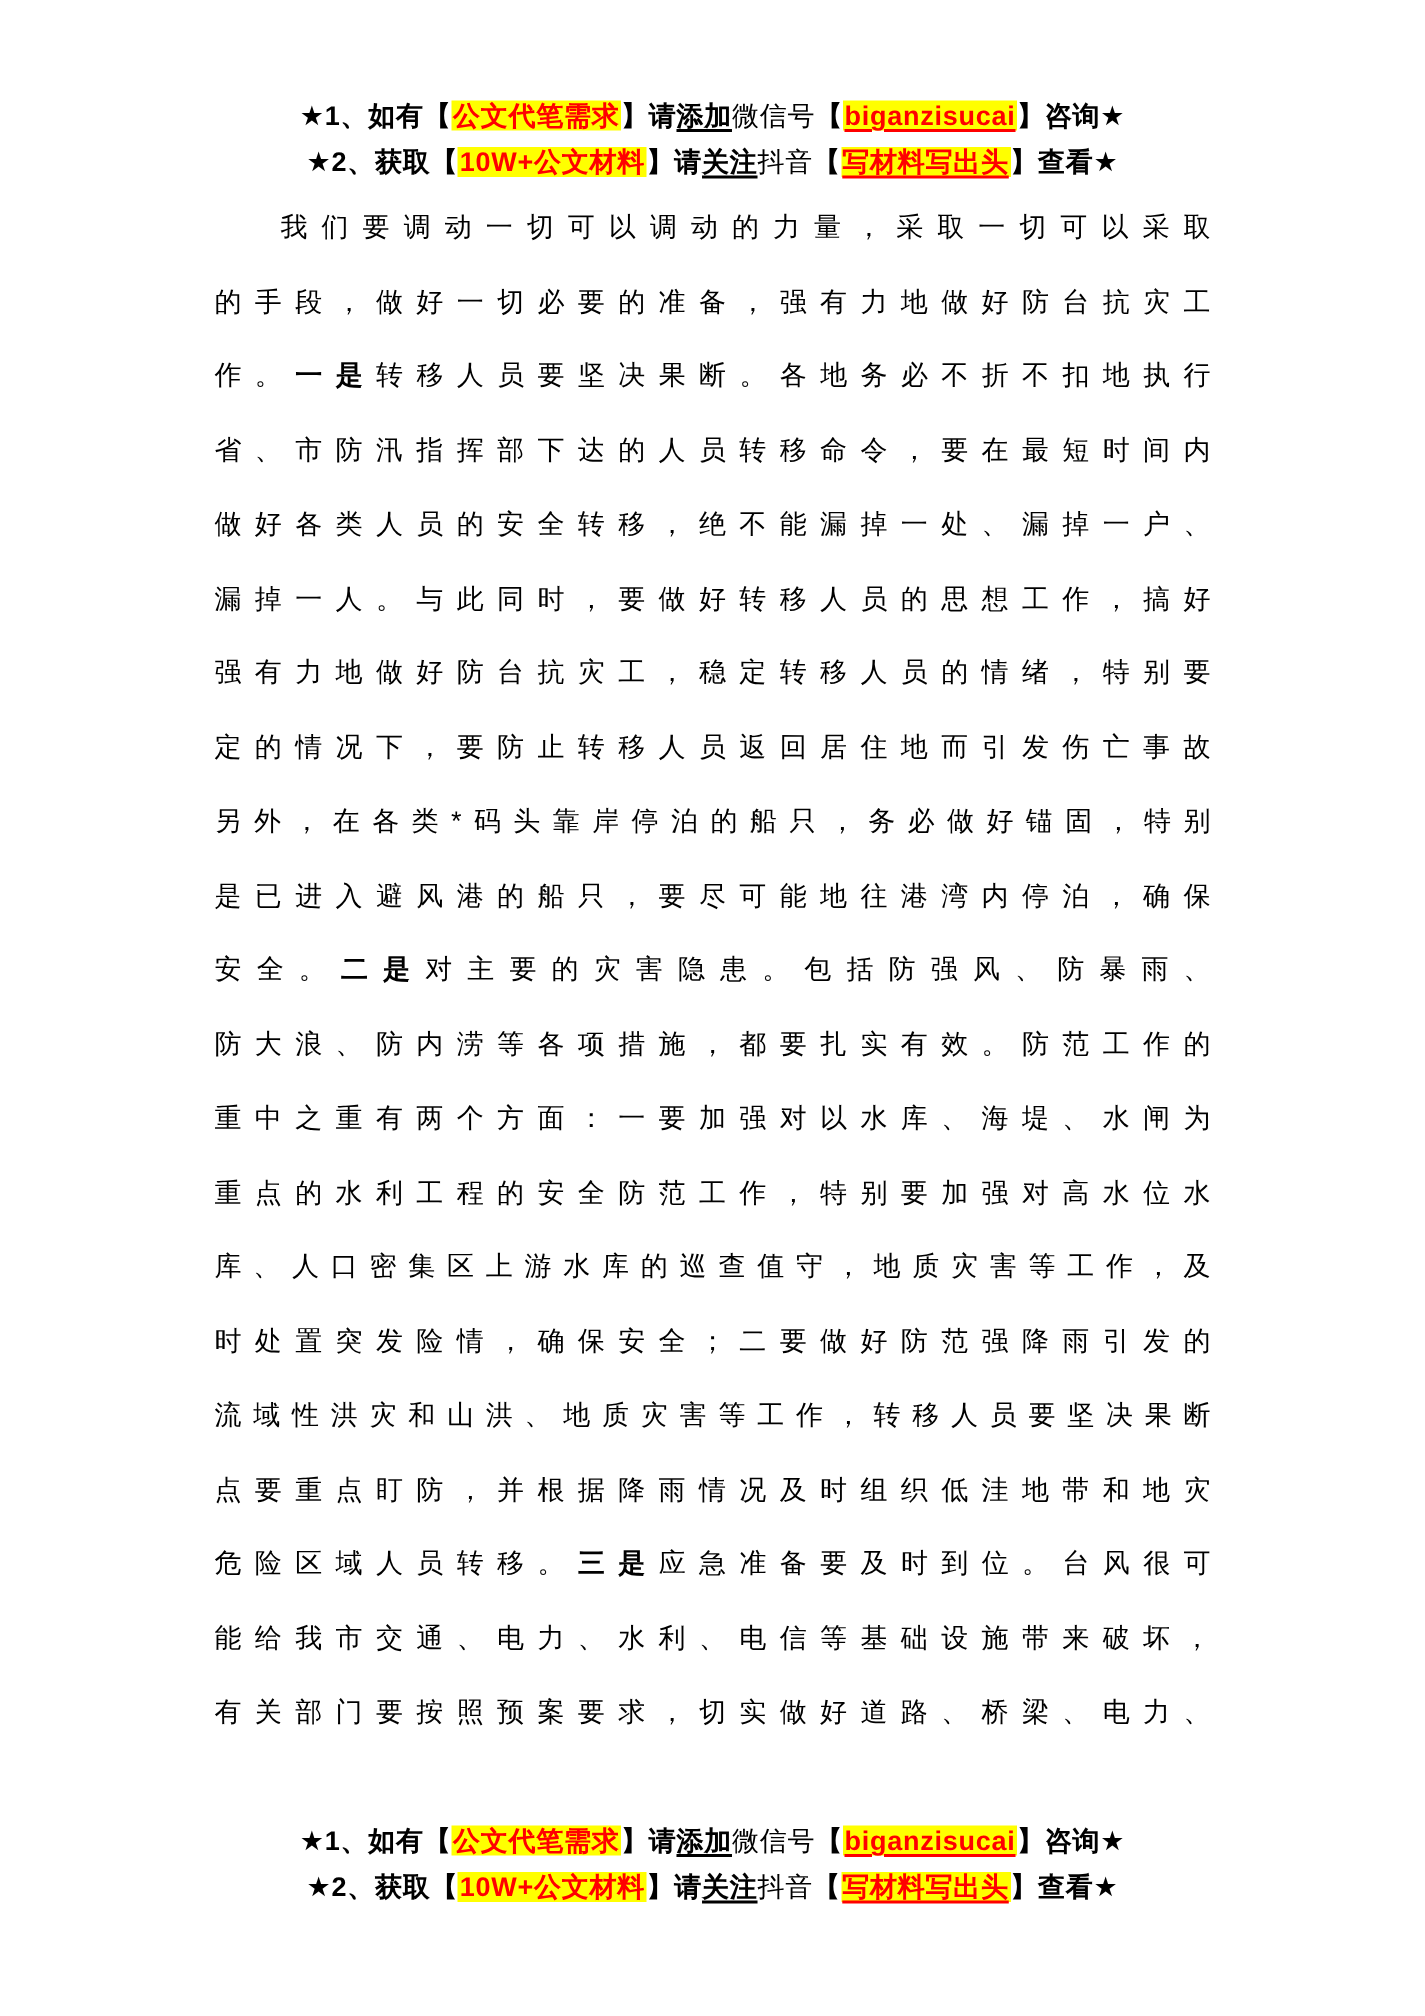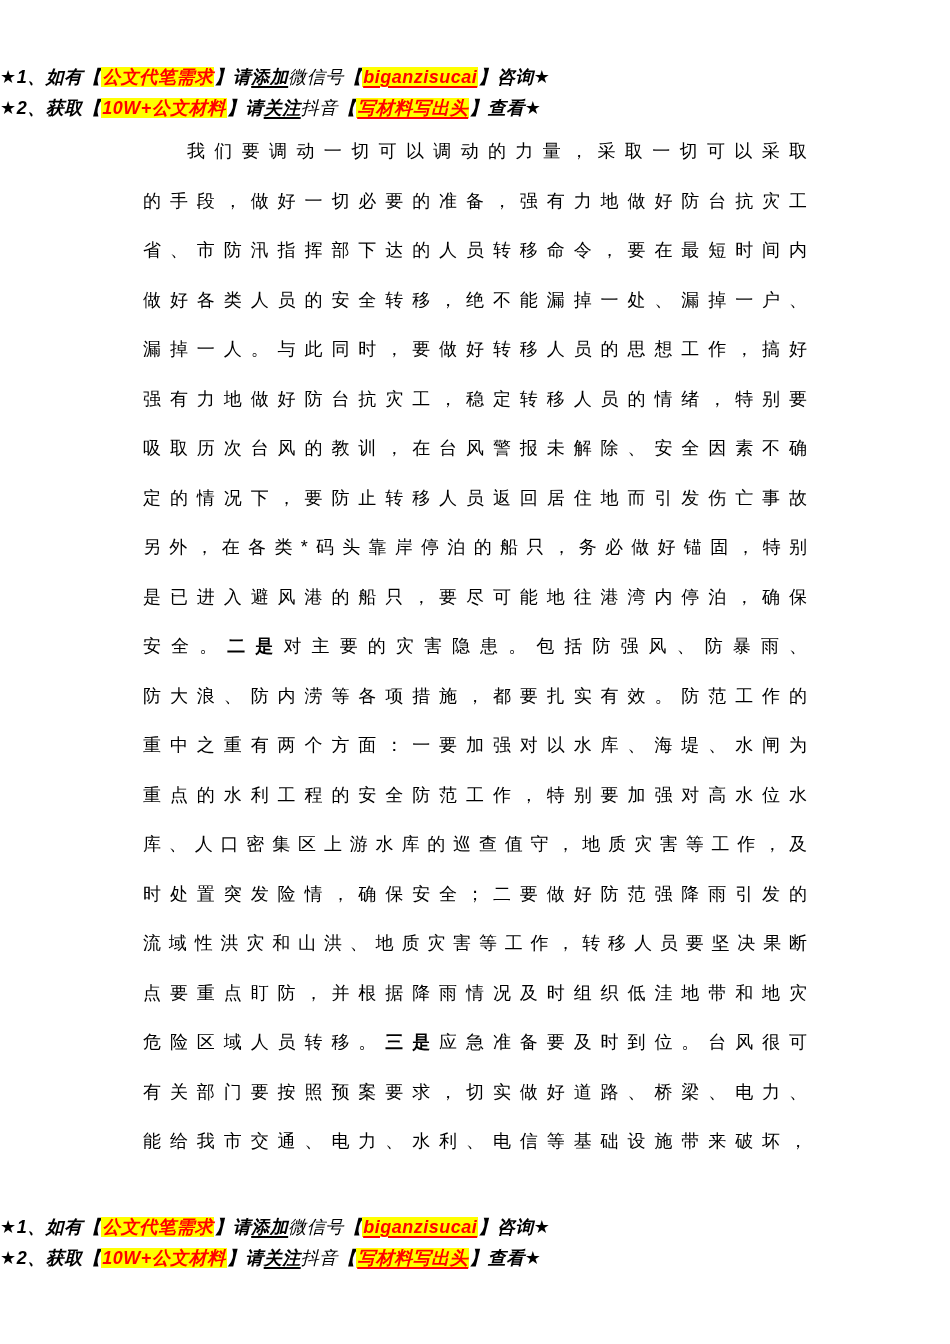--- a/index.html
+++ b/index.html
@@ -13,27 +13,26 @@
     position:relative;
     width:950px;height:1344px;
     background:var(--paper);
     font-family:"Liberation Sans","DejaVu Sans",sans-serif;
     color:var(--ink);
     overflow:hidden;
   }
   
   .promo{
     position:absolute;left:0;right:0;
-    text-align:left;
+    text-align:center;
     font-size:18px;
     line-height:31px;
     font-weight:700;
     color:var(--ink);
     letter-spacing:0.5px;
-    font-style:italic;
   }
   .promo-header{top:62px;}
   .promo-footer{top:1212px;}
   .pb{font-weight:700;}
   .pr{font-weight:400;}
   .pu{text-decoration:underline;text-decoration-thickness:2px;text-underline-offset:3px;}
   .phl{color:var(--red);background:var(--hl);padding:0 1px;}
   
   .body-text{
     position:absolute;
@@ -55,37 +54,37 @@
 <body>
 
 <div class="page">
   <div class="promo promo-header" id="promo-header">
       <div><span class="pb">★1、如有【</span><span class="pb phl">公文代笔需求</span><span class="pb">】请</span><span class="pb pu">添加</span><span class="pr">微信号</span><span class="pb">【</span><span class="pb phl pu">biganzisucai</span><span class="pb">】咨询★</span></div>
       <div><span class="pb">★2、获取【</span><span class="pb phl">10W+公文材料</span><span class="pb">】请</span><span class="pb pu">关注</span><span class="pr">抖音</span><span class="pb">【</span><span class="pb phl pu">写材料写出头</span><span class="pb">】查看★</span></div>
     </div>
   <div class="body-text" id="body-text">
       <div class="body-line indent"><span>我们要调动一切可以调动的力量，采取一切可以采取</span></div>
       <div class="body-line"><span>的手段，做好一切必要的准备，强有力地做好防台抗灾工</span></div>
+      <div class="body-line"><span>作。</span><span class="b">一是</span><span>转移人员要坚决果断。各地务必不折不扣地执行</span></div>
       <div class="body-line"><span>省、市防汛指挥部下达的人员转移命令，要在最短时间内</span></div>
       <div class="body-line"><span>做好各类人员的安全转移，绝不能漏掉一处、漏掉一户、</span></div>
       <div class="body-line"><span>漏掉一人。与此同时，要做好转移人员的思想工作，搞好</span></div>
       <div class="body-line"><span>强有力地做好防台抗灾工，稳定转移人员的情绪，特别要</span></div>
-      <div class="body-line"><span>吸取历次台风的教训，在台风警报未解除、安全因素不确</span></div>
       <div class="body-line"><span>定的情况下，要防止转移人员返回居住地而引发伤亡事故</span></div>
       <div class="body-line"><span>另外，在各类*码头靠岸停泊的船只，务必做好锚固，特别</span></div>
       <div class="body-line"><span>是已进入避风港的船只，要尽可能地往港湾内停泊，确保</span></div>
       <div class="body-line"><span>安全。</span><span class="b">二是</span><span>对主要的灾害隐患。包括防强风、防暴雨、</span></div>
       <div class="body-line"><span>防大浪、防内涝等各项措施，都要扎实有效。防范工作的</span></div>
       <div class="body-line"><span>重中之重有两个方面：一要加强对以水库、海堤、水闸为</span></div>
       <div class="body-line"><span>重点的水利工程的安全防范工作，特别要加强对高水位水</span></div>
       <div class="body-line"><span>库、人口密集区上游水库的巡查值守，地质灾害等工作，及</span></div>
       <div class="body-line"><span>时处置突发险情，确保安全；二要做好防范强降雨引发的</span></div>
       <div class="body-line"><span>流域性洪灾和山洪、地质灾害等工作，转移人员要坚决果断</span></div>
       <div class="body-line"><span>点要重点盯防，并根据降雨情况及时组织低洼地带和地灾</span></div>
       <div class="body-line"><span>危险区域人员转移。</span><span class="b">三是</span><span>应急准备要及时到位。台风很可</span></div>
+      <div class="body-line"><span>能给我市交通、电力、水利、电信等基础设施带来破坏，</span></div>
       <div class="body-line"><span>有关部门要按照预案要求，切实做好道路、桥梁、电力、</span></div>
-      <div class="body-line"><span>能给我市交通、电力、水利、电信等基础设施带来破坏，</span></div>
     </div>
   <div class="promo promo-footer" id="promo-footer">
       <div><span class="pb">★1、如有【</span><span class="pb phl">公文代笔需求</span><span class="pb">】请</span><span class="pb pu">添加</span><span class="pr">微信号</span><span class="pb">【</span><span class="pb phl pu">biganzisucai</span><span class="pb">】咨询★</span></div>
       <div><span class="pb">★2、获取【</span><span class="pb phl">10W+公文材料</span><span class="pb">】请</span><span class="pb pu">关注</span><span class="pr">抖音</span><span class="pb">【</span><span class="pb phl pu">写材料写出头</span><span class="pb">】查看★</span></div>
     </div>
 </div>
 
 </body></html>

